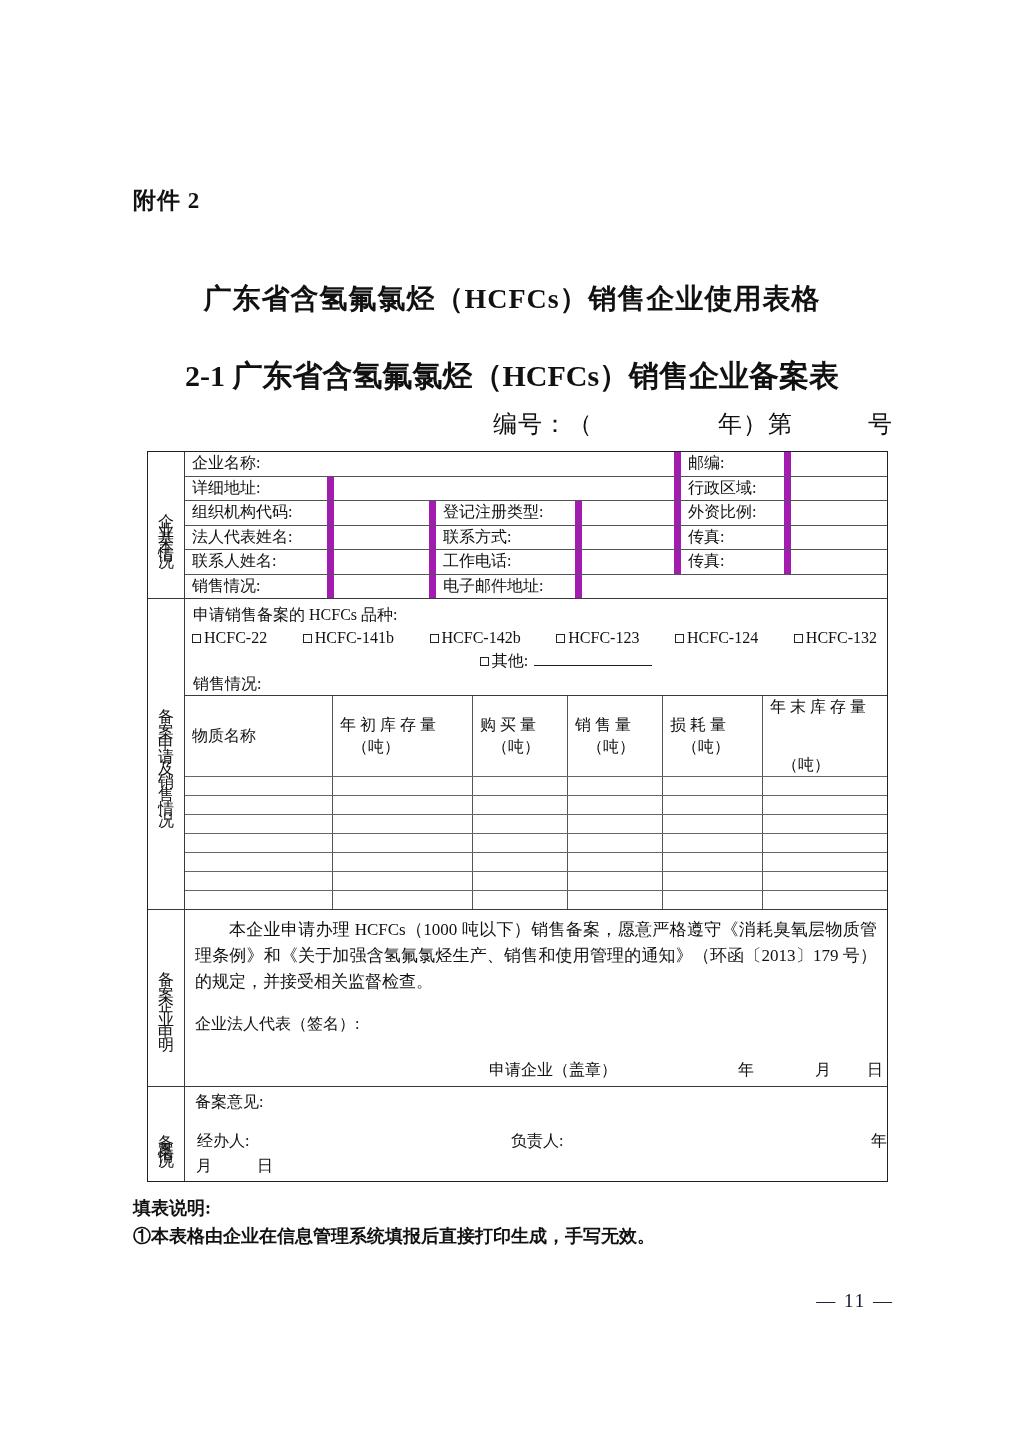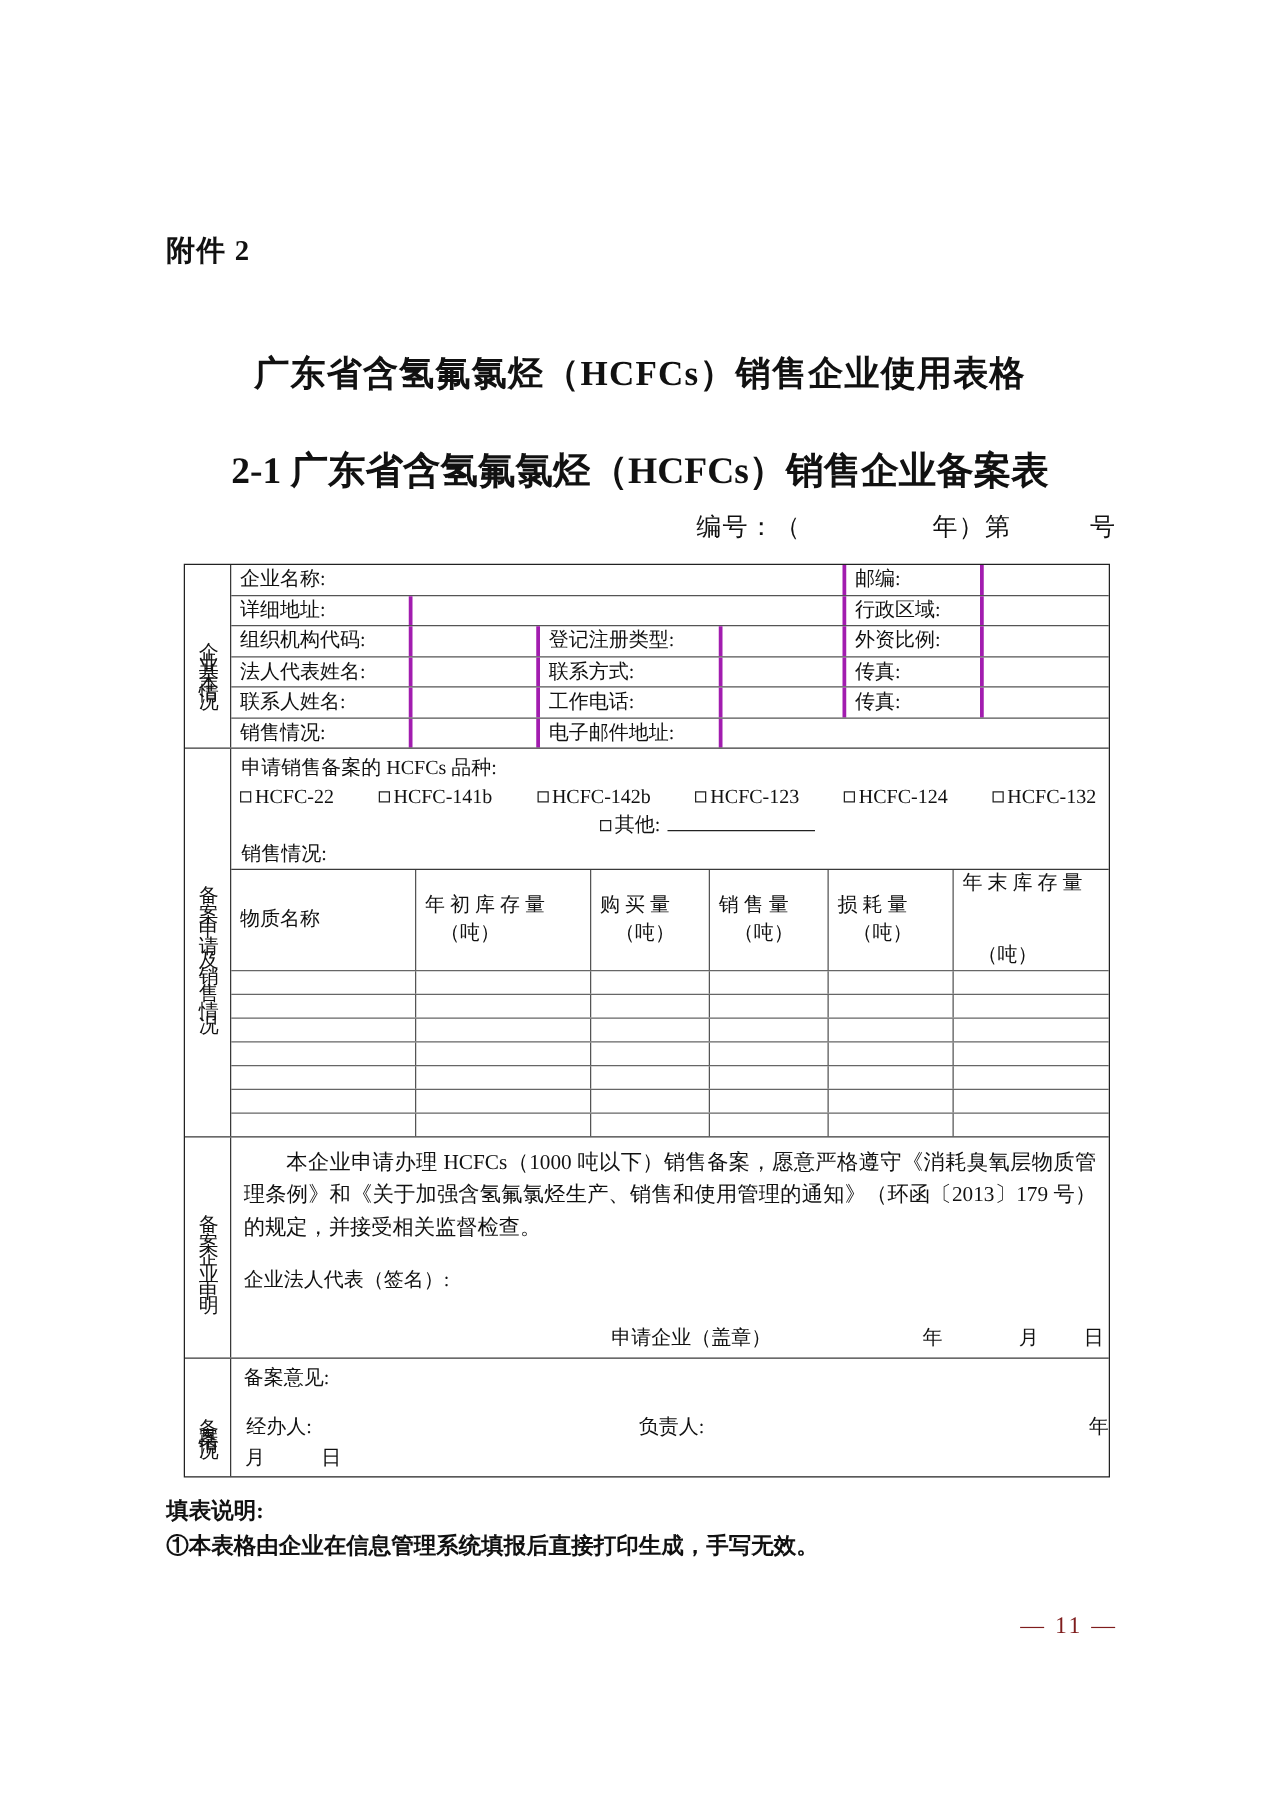--- a/index.html
+++ b/index.html
@@ -20,21 +20,21 @@
   .title {
     position: absolute; left: 0; right: 0; top: 280px;
     text-align: center; font-size: 28px; font-weight: bold; letter-spacing: 1px;
   }
   .subtitle {
     position: absolute; left: 0; right: 0; top: 356px;
     text-align: center; font-size: 30px; font-weight: bold;
   }
   .serial {
     position: absolute; right: 131px; top: 408px;
-    font-size: 20px; letter-spacing: 1px;
+    font-size: 24px; letter-spacing: 1px;
   }
   
   .form {
     position: absolute; left: 147px; top: 451px;
     width: 741px;
     border: 1.5px solid #222;
     display: flex; flex-direction: column;
     font-size: 16px;
   }
   .sec { display: flex; }
@@ -52,21 +52,21 @@
   .ls6  { letter-spacing: 6px; }
   .scontent { flex: 1 1 auto; min-width: 0; display: flex; flex-direction: column; }
   
   .sec1 { height: 146px; }
   .brow { flex: 1 1 auto; display: flex; }
   .brow + .brow { border-top: 1px solid #555; }
   .cell {
     display: flex; align-items: center;
     padding-left: 7px; overflow: hidden; white-space: nowrap;
   }
-  .cell.bl { border-left: 3px solid #a21caf; }
+  .cell.bl { border-left: 7px solid #a21caf; }
   .w-l1 { flex: 0 0 142px; } .w-v1 { flex: 0 0 102px; }
   .w-l2 { flex: 0 0 146px; } .w-v2 { flex: 0 0 99px; }
   .w-l3 { flex: 0 0 110px; } .w-last { flex: 1 1 auto; }
   .w-span4 { flex: 0 0 489px; } .w-span3 { flex: 0 0 347px; }
   
   .sec2 { height: 311px; }
   .species-zone { flex: 0 0 96px; display: flex; flex-direction: column; padding-top: 5px; }
   .species-title { padding-left: 8px; line-height: 22px; }
   .cb-line { display: flex; justify-content: space-between; padding: 0 10px 0 7px; line-height: 23px; }
   .cb-item { white-space: nowrap; }
@@ -113,21 +113,21 @@
   .status { position: relative; flex: 1 1 auto; font-size: 16px; }
   .opinion-label { position: absolute; left: 10px; top: 5px; }
   .handler-label { position: absolute; left: 12px; top: 44px; }
   .principal-label { position: absolute; left: 326px; top: 44px; }
   .s-year { position: absolute; left: 686px; top: 44px; }
   .s-month { position: absolute; left: 11px; top: 69px; }
   .s-day { position: absolute; left: 72px; top: 69px; }
   
   .notes-title { position: absolute; left: 133px; top: 1196px; font-size: 18px; font-weight: 600; }
   .note-item  { position: absolute; left: 133px; top: 1224px; font-size: 18px; font-weight: 600; }
-  .page-number { position: absolute; right: 130px; top: 1290px; font-size: 19px; letter-spacing: 2px; color:#7f1d1d; }
+  .page-number { position: absolute; right: 130px; top: 1290px; font-size: 19px; letter-spacing: 2px; color:#0f172a; }
 </style>
 </head>
 <body>
 
 <div id="page">
 
   <div class="attachment">附件 2</div>
   <div class="title">广东省含氢氟氯烃（HCFCs）销售企业使用表格</div>
   <div class="subtitle">2-1 广东省含氢氟氯烃（HCFCs）销售企业备案表</div>
   <div class="serial">编号：（　　　　　年）第　　　号</div>

